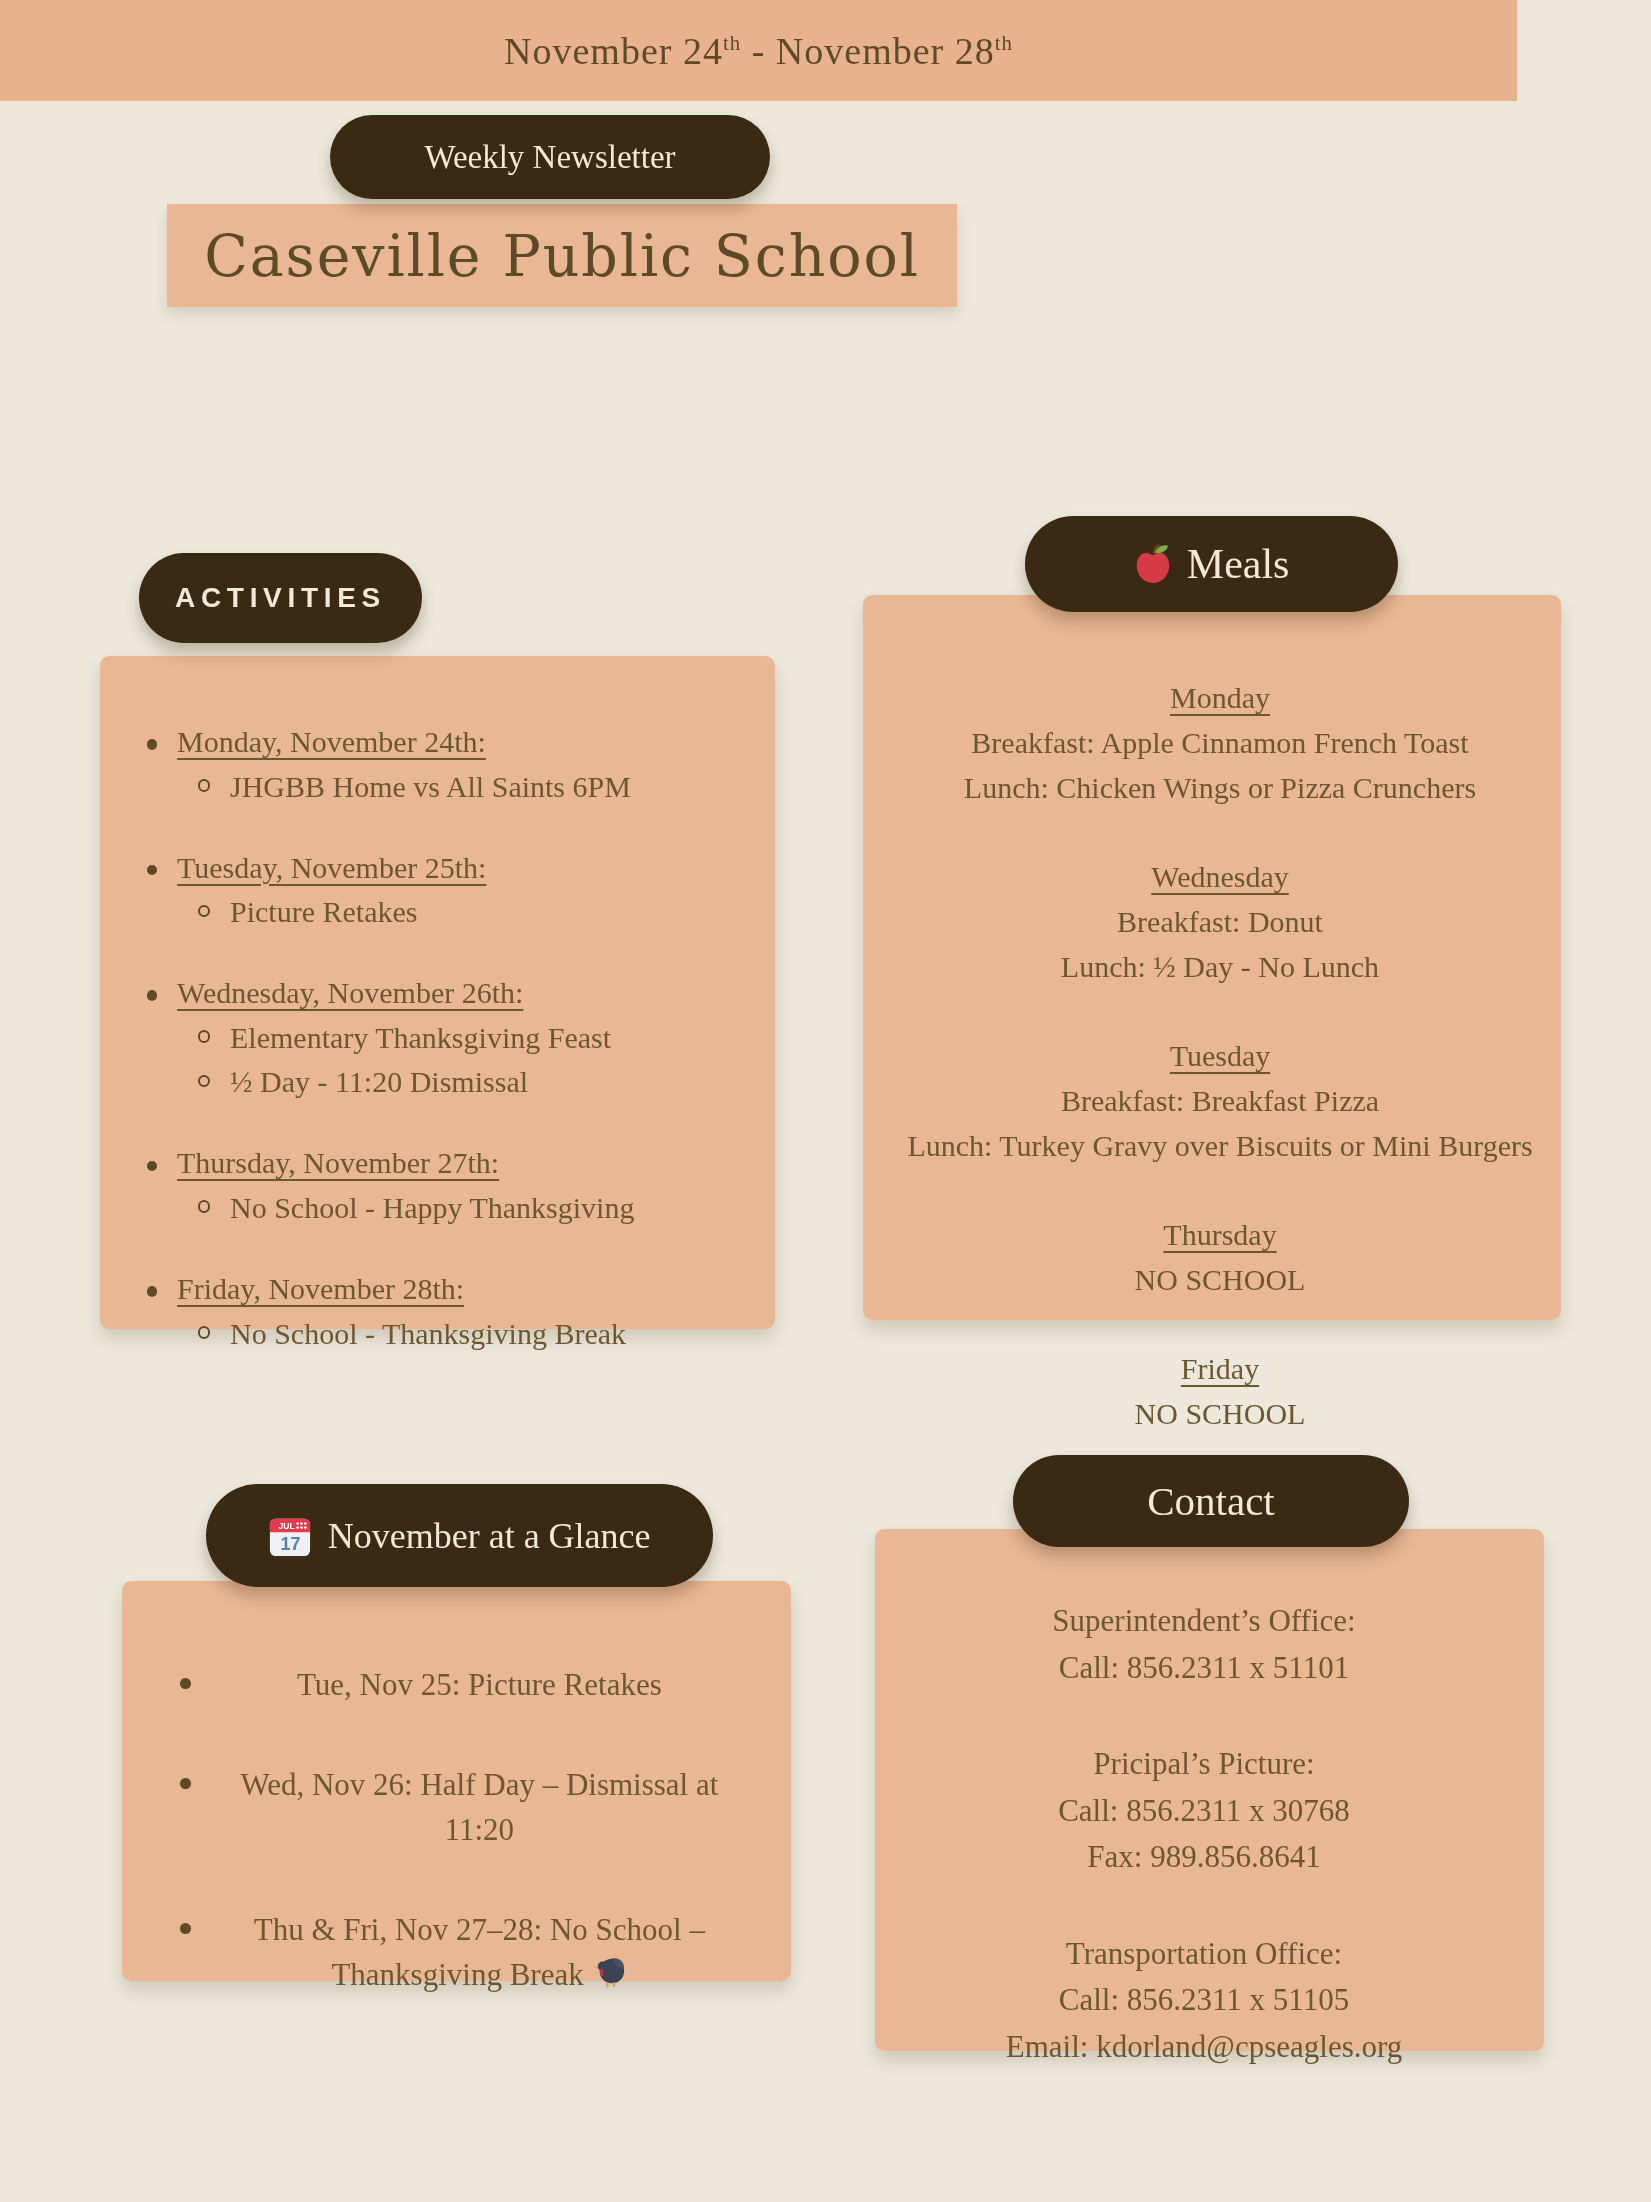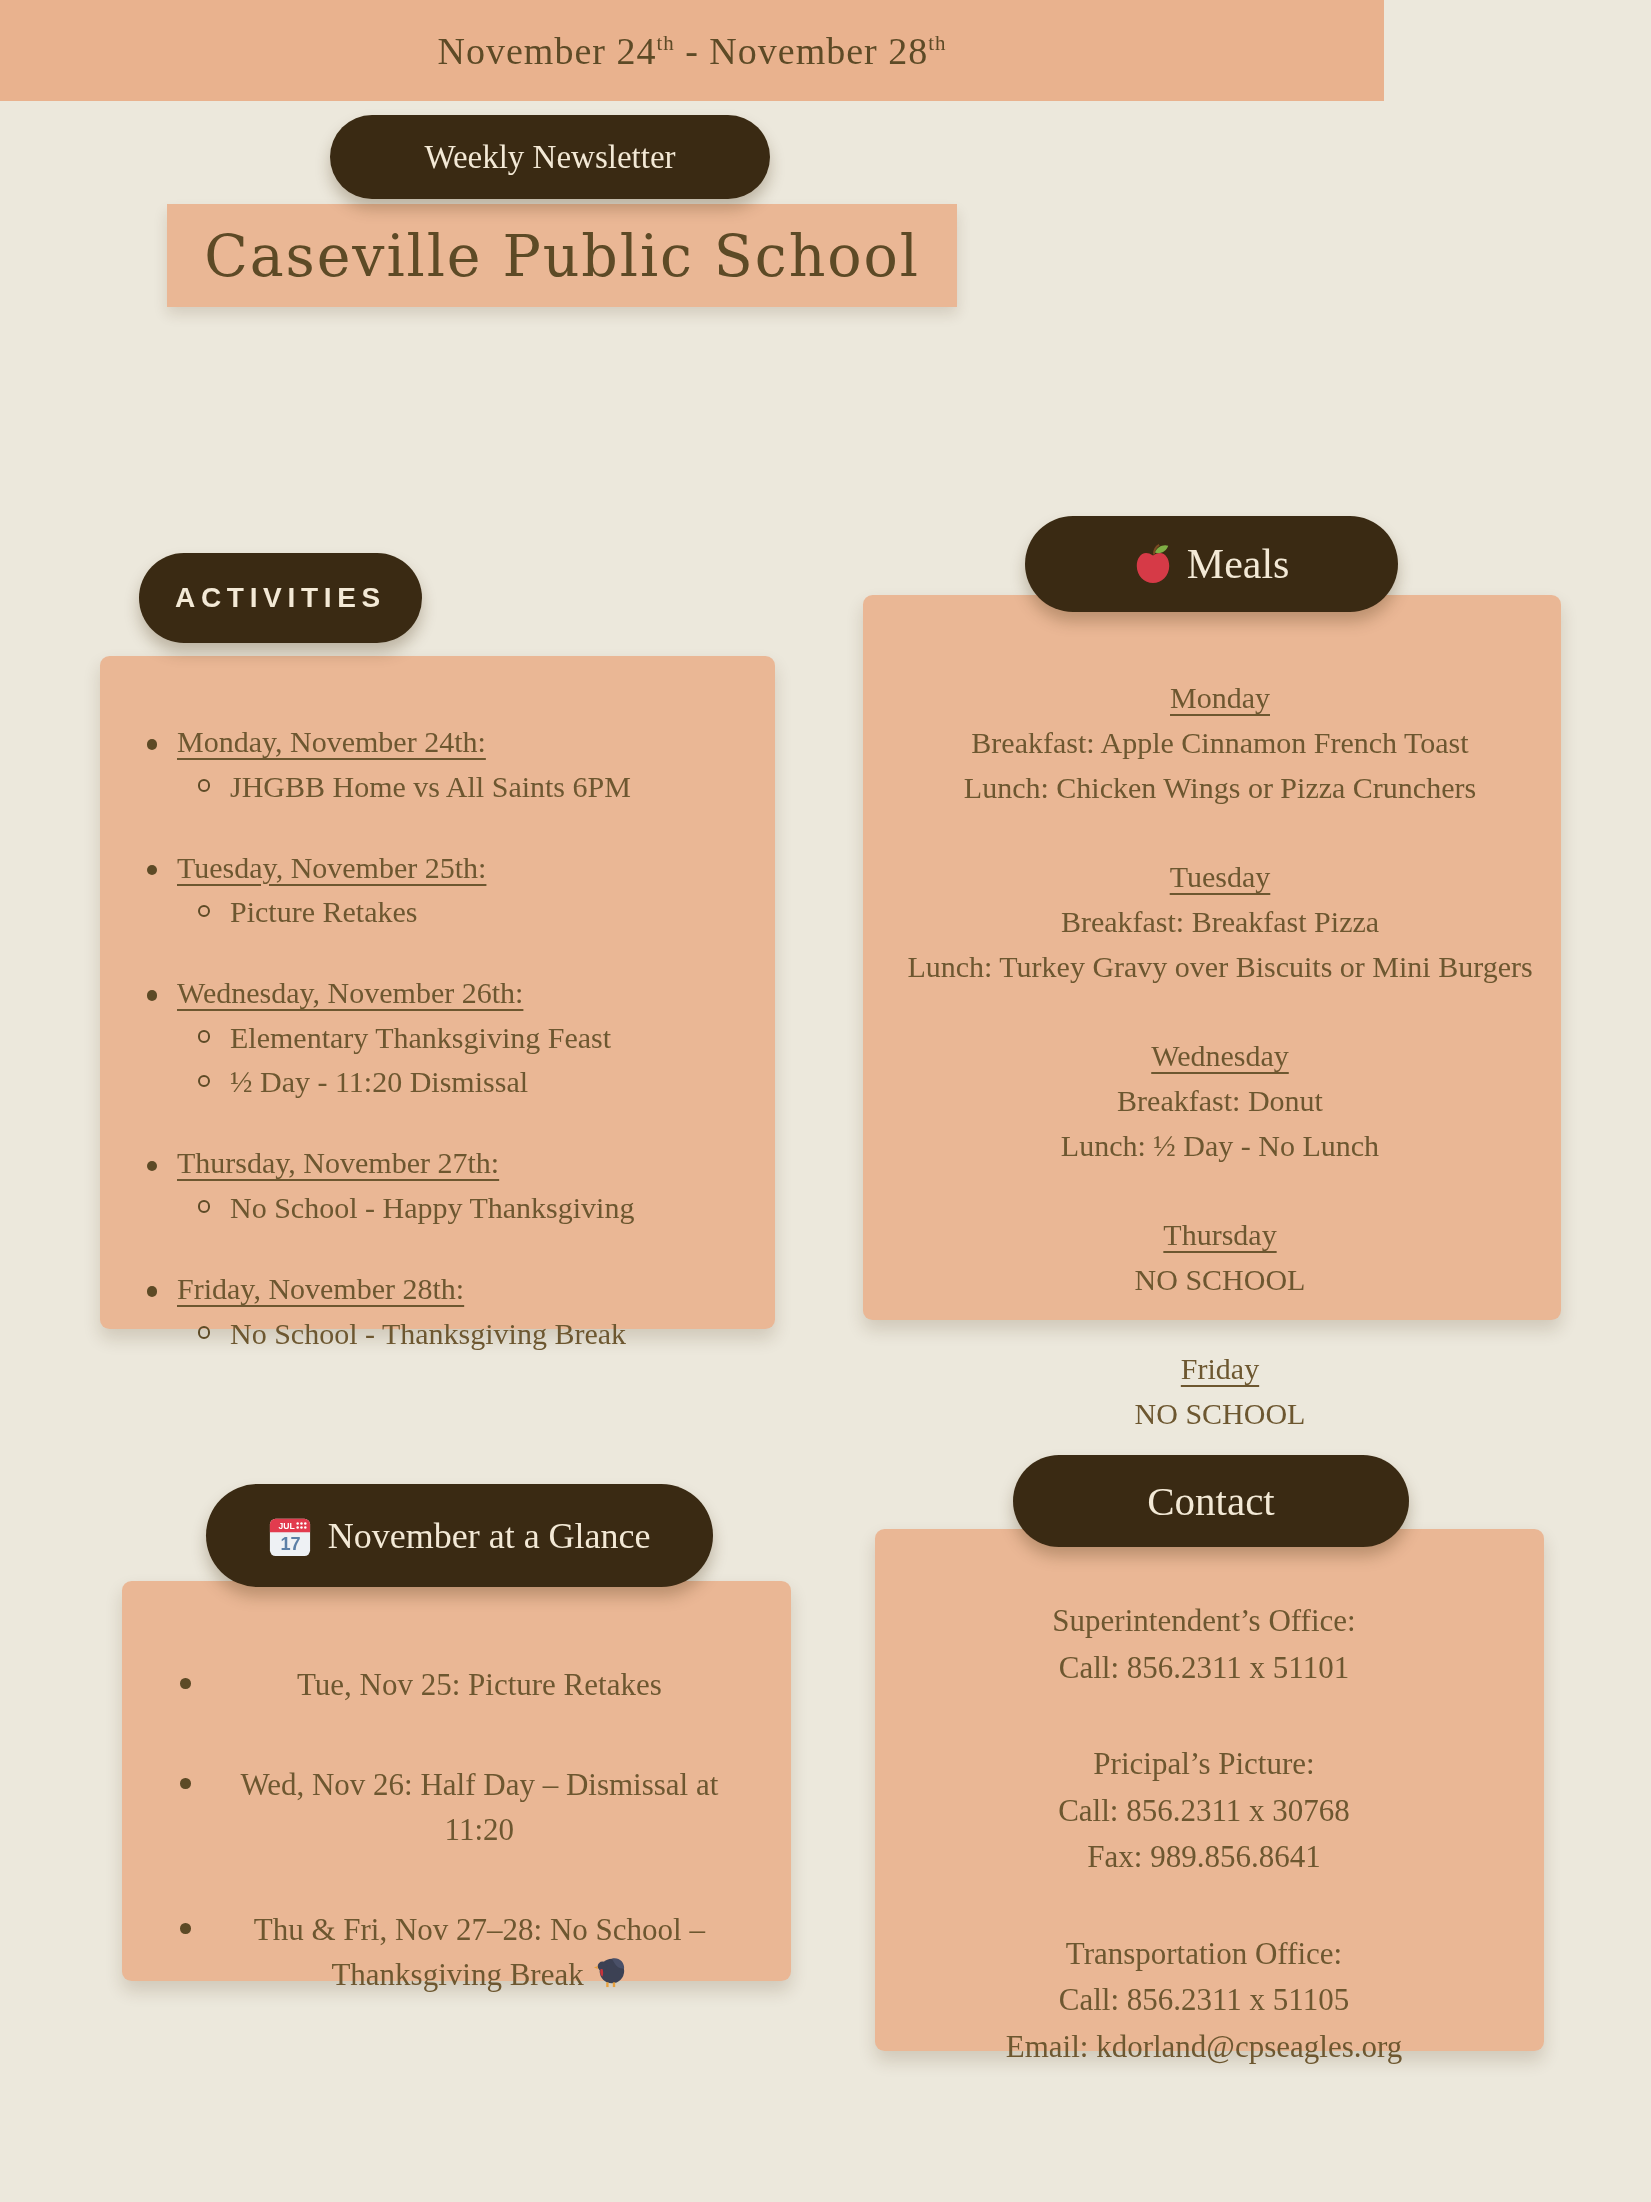--- a/index.html
+++ b/index.html
@@ -6,21 +6,21 @@
   body { background:#d8d4c8; }
   .page {
     position:relative; width:1652px; height:2202px; margin:0 auto;
     background:var(--bg,#ece8dc);
     font-family:"Liberation Serif", serif;
     color:var(--text,#6d5730);
     overflow:hidden;
   }
   
   .banner {
-    position:absolute; left:0; top:0; width:1384px; height:101px;
+    position:absolute; left:0; top:0; width:1517px; height:101px;
     background:var(--peach,#e9b28e);
     display:flex; align-items:center; justify-content:center;
     font-size:38px; color:var(--ink,#5f4b27); letter-spacing:1px;
   }
   .banner sup { font-size:.55em; vertical-align:super; line-height:0; }
   
   .pill {
     position:absolute; z-index:5;
     background:var(--pill,#3a2a13); color:var(--cream,#f3e9d6);
     display:flex; align-items:center; justify-content:center; gap:15.3px;
@@ -148,28 +148,28 @@
     </svg>
     <span>Meals</span>
   </div>
   <section class="box meals-box">
     <div class="meal-block">
       <div class="meal-day">Monday</div>
       <div class="meal-line">Breakfast: Apple Cinnamon French Toast</div>
       <div class="meal-line">Lunch: Chicken Wings or Pizza Crunchers</div>
     </div>
     <div class="meal-block">
+      <div class="meal-day">Wednesday</div>
+      <div class="meal-line">Breakfast: Donut</div>
+      <div class="meal-line">Lunch: ½ Day - No Lunch</div>
+    </div>
+    <div class="meal-block">
       <div class="meal-day">Tuesday</div>
       <div class="meal-line">Breakfast: Breakfast Pizza</div>
       <div class="meal-line">Lunch: Turkey Gravy over Biscuits or Mini Burgers</div>
-    </div>
-    <div class="meal-block">
-      <div class="meal-day">Wednesday</div>
-      <div class="meal-line">Breakfast: Donut</div>
-      <div class="meal-line">Lunch: ½ Day - No Lunch</div>
     </div>
     <div class="meal-block">
       <div class="meal-day">Thursday</div>
       <div class="meal-line">NO SCHOOL</div>
     </div>
     <div class="meal-block">
       <div class="meal-day">Friday</div>
       <div class="meal-line">NO SCHOOL</div>
     </div>
   </section>

